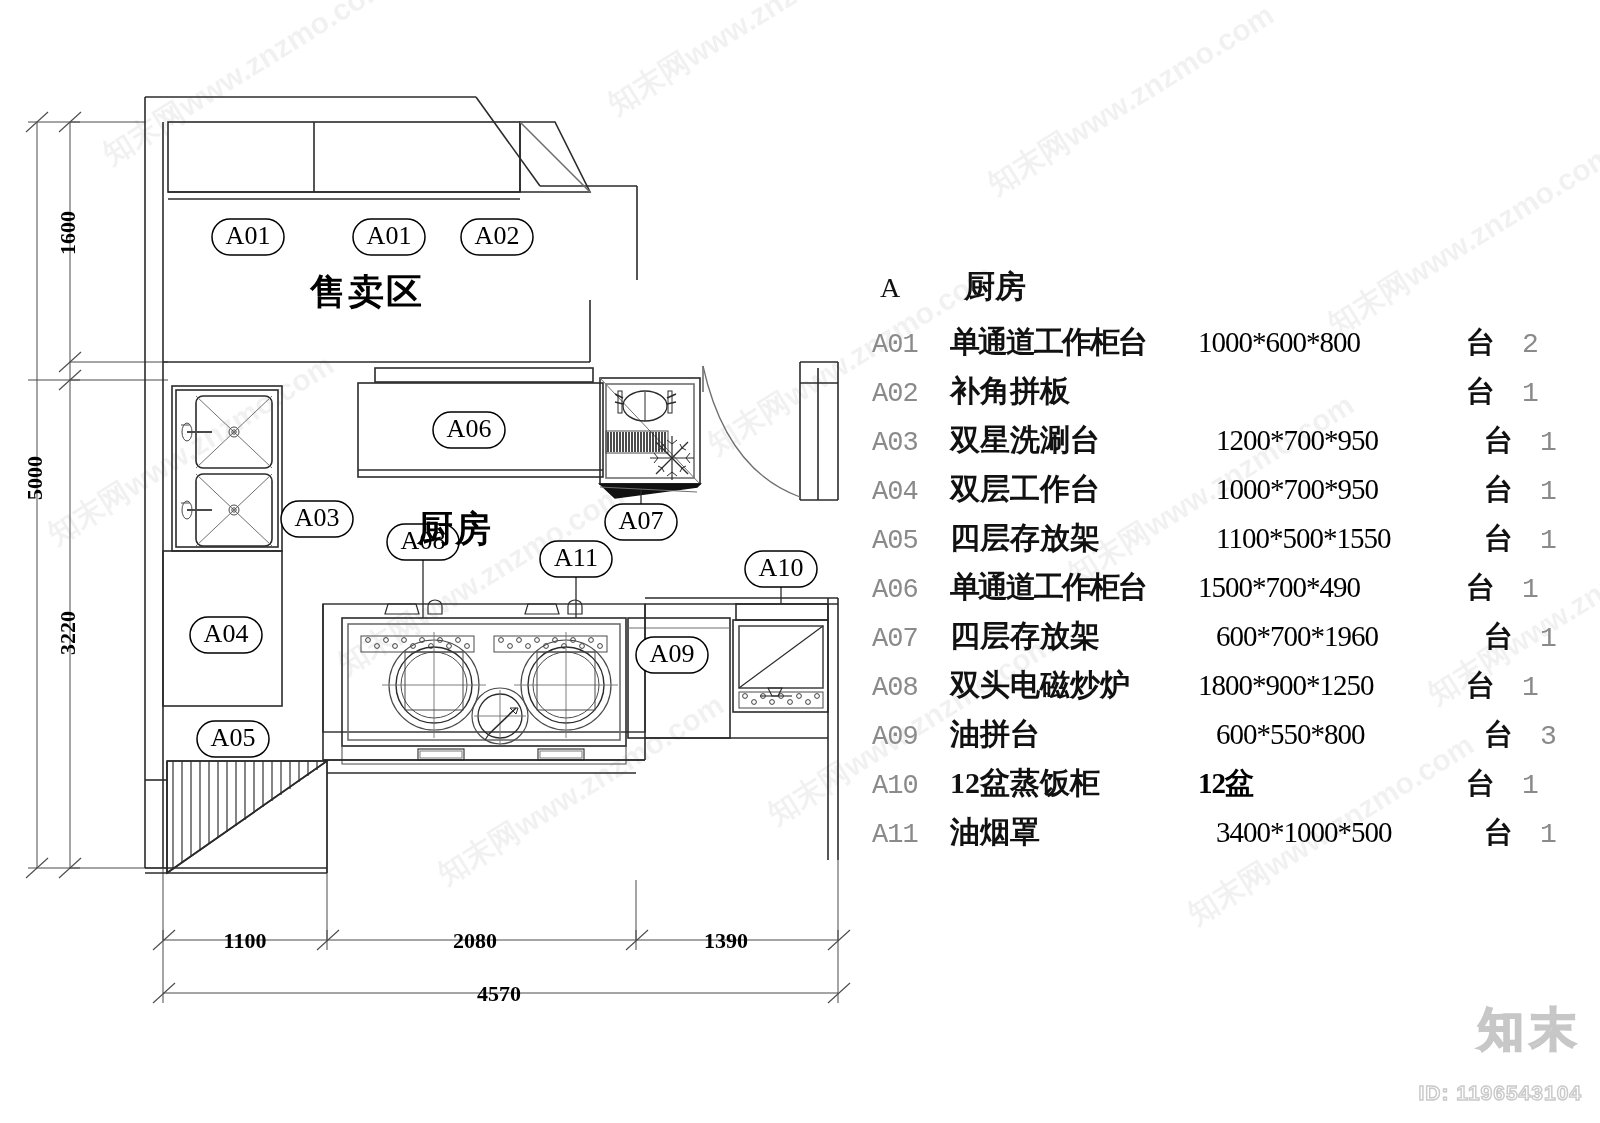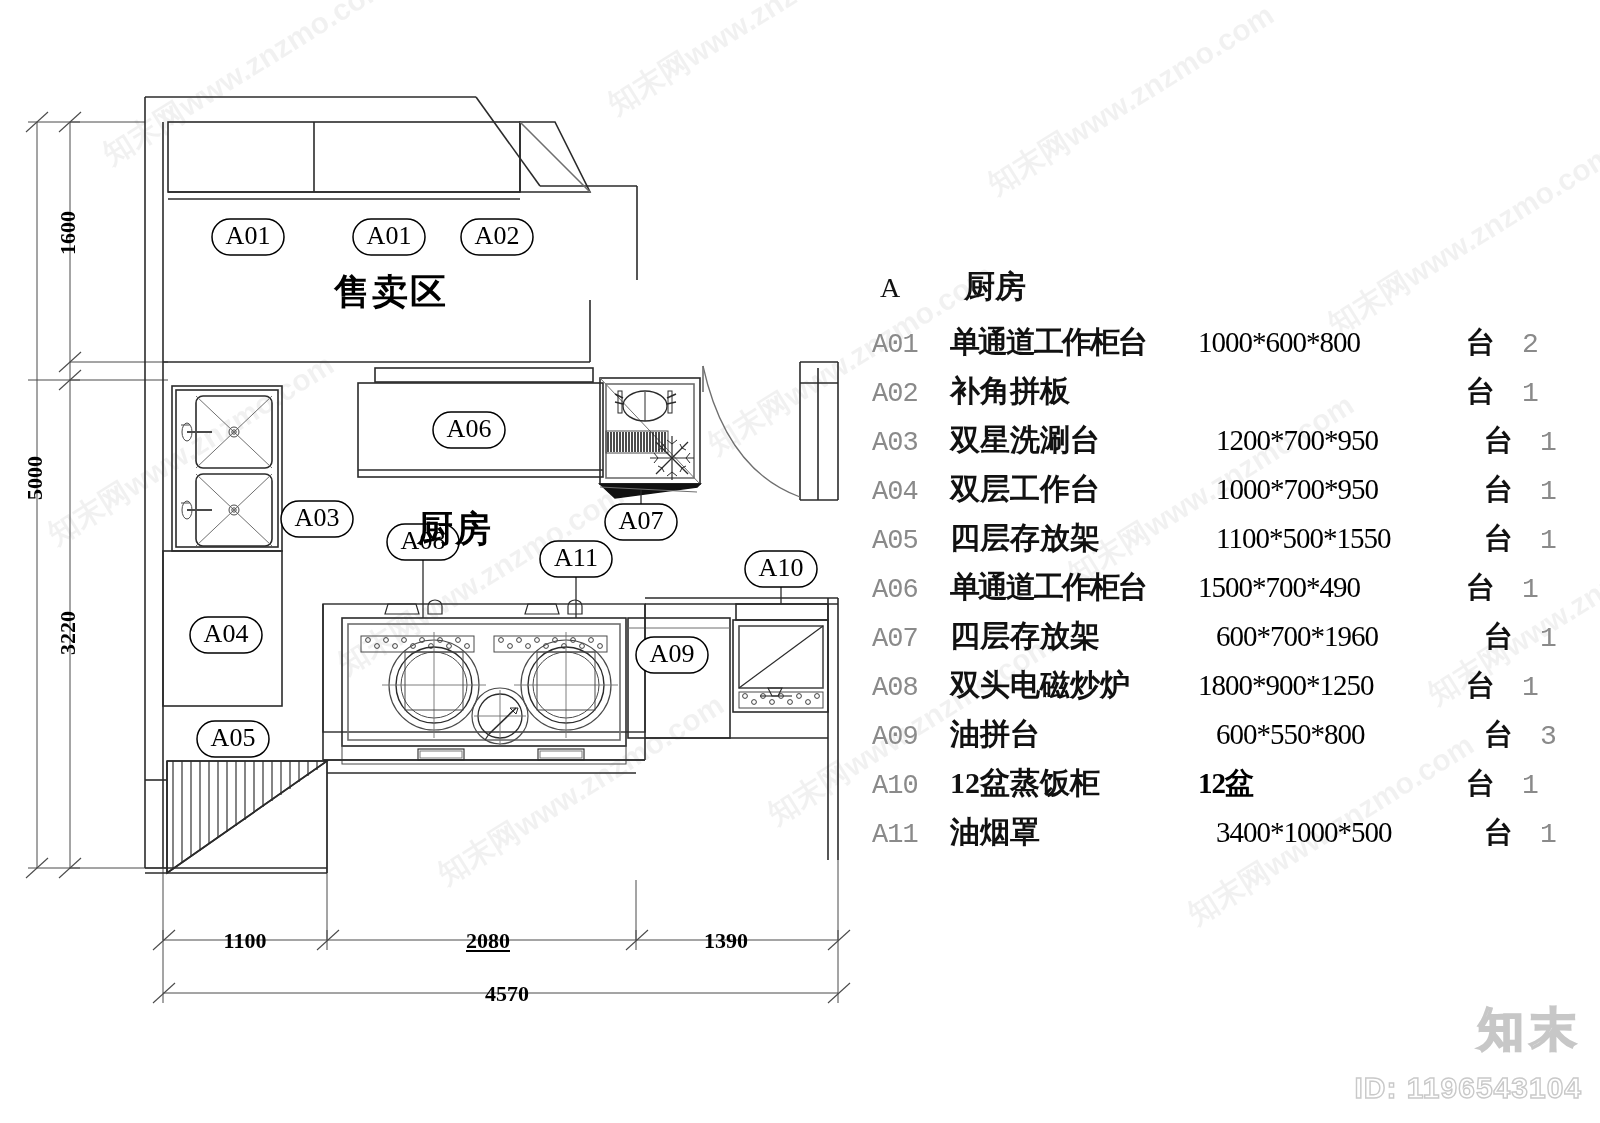--- a/index.html
+++ b/index.html
@@ -80,21 +80,21 @@
     transform-origin:left top;
   }
   #brand{
     position:absolute;right:18px;bottom:62px;
     font-size:46px;font-weight:700;letter-spacing:6px;
     color:#fff;-webkit-text-stroke:2px #c7c7c7;
     font-family:"Liberation Sans","DejaVu Sans",sans-serif;
   }
   #brand-id{
     position:absolute;right:18px;bottom:18px;
-    font-size:30px;font-weight:700;letter-spacing:1px;
+    font-size:21px;font-weight:700;letter-spacing:1px;
     color:#fff;-webkit-text-stroke:1.4px #c9c9c9;
     font-family:"Liberation Sans","DejaVu Sans",sans-serif;
   }
 </style>
 </head>
 <body>
 
 <div id="stage">
 
   <div id="wm-layer">
@@ -457,32 +457,32 @@
       <div class="tag-txt" style="left: 605px; top: 506px; width: 72px;">A07</div>
       <div class="tag-txt" style="left: 387px; top: 526px; width: 72px;">A08</div>
       <div class="tag-txt" style="left: 540px; top: 543px; width: 72px;">A11</div>
       <div class="tag-txt" style="left: 745px; top: 553px; width: 72px;">A10</div>
       <div class="tag-txt" style="left: 190px; top: 619px; width: 72px;">A04</div>
       <div class="tag-txt" style="left: 636px; top: 639px; width: 72px;">A09</div>
       <div class="tag-txt" style="left: 197px; top: 723px; width: 72px;">A05</div>
     </div>
 
   <div id="zone-layer">
-      <div class="zone-label" style="left: 310px; top: 268px; margin-left: 24px;">售卖区</div>
+      <div class="zone-label" style="left: 310px; top: 268px;">售卖区</div>
       <div class="zone-label" style="left: 417px; top: 505px;">厨房</div>
     </div>
 
   <div id="dim-layer">
       <div class="dim-txt vert" style="left: 55px; top: 255px;">1600</div>
       <div class="dim-txt vert" style="left: 55px; top: 655px;">3220</div>
       <div class="dim-txt vert" style="left: 22px; top: 500px;">5000</div>
       <div class="dim-txt" style="left: 215px; top: 928px; width: 60px; text-align: center;">1100</div>
-      <div class="dim-txt" style="left: 466px; top: 928px; width: 60px; text-align: left; text-decoration: underline;">2080</div>
+      <div class="dim-txt" style="left: 445px; top: 928px; width: 60px; text-align: center;">2080</div>
       <div class="dim-txt" style="left: 696px; top: 928px; width: 60px; text-align: center;">1390</div>
-      <div class="dim-txt" style="left: 469px; top: 981px; width: 60px; text-align: right;">4570</div>
+      <div class="dim-txt" style="left: 469px; top: 981px; width: 60px; text-align: center;">4570</div>
     </div>
 
   <div id="schedule">
     <div id="sched-head">
       <div class="h-code">A</div>
       <div class="h-name">厨房</div>
     </div>
     <div id="sched-body">
         <div class="sched-row">
           <div class="c-code">A01</div>

